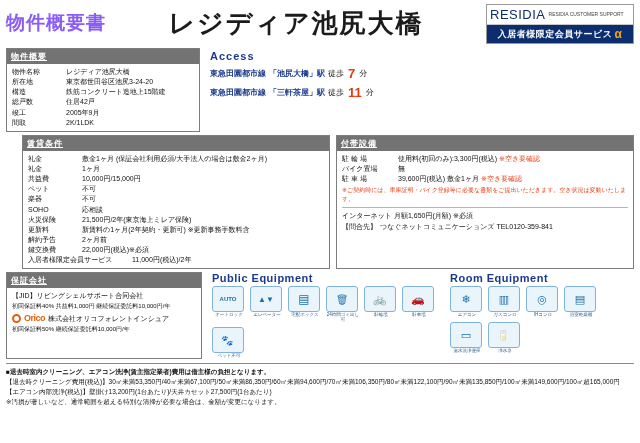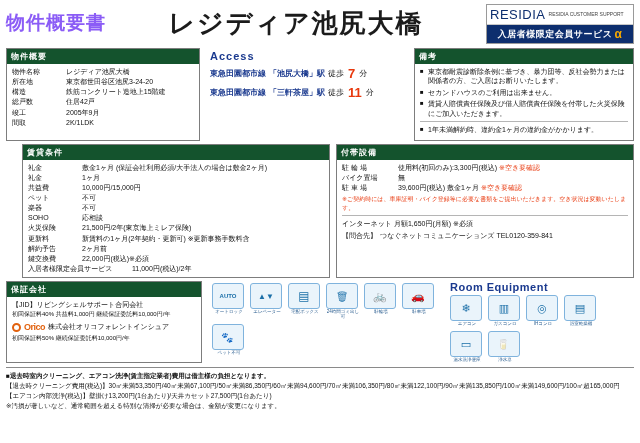--- a/index.html
+++ b/index.html
@@ -43,22 +43,22 @@
     display:flex;align-items:center;justify-content:center;gap:2px;
     background:#0d2e6e;color:#fff;font-size:9px;font-weight:bold;
     padding:2px 0;letter-spacing:0.5px;
   }
   .alpha{color:#f5a800;font-size:12px;font-weight:bold;}
 
   
   .row{display:flex;gap:6px;}
   .panel{border:1px solid #7d7d7d;box-sizing:border-box;background:#fff;}
   .panel-head{
-    background:#14532d;color:#fff;font-size:8px;font-weight:bold;
-    padding:2px 4px;letter-spacing:1px;
+    background:#737373;color:#fff;font-size:8px;font-weight:bold;
+    padding:2px 4px;letter-spacing:1px;text-decoration:underline;
   }
   .panel-body{padding:3px 5px;line-height:1.45;}
 
   .kv{display:flex;}
   .kv .k{width:54px;flex:none;}
   .kv .v{flex:1;}
 
   h3.section-title{
     margin:0;font-size:11px;font-weight:bold;letter-spacing:1px;
     color:#1b3a8f;
@@ -173,34 +173,20 @@
       </div>
       <div class="access-line">
         <span class="st">東急田園都市線</span>
         <span class="st">「三軒茶屋」駅</span>
         <span class="walk">徒歩</span>
         <span class="num">11</span>
         <span class="walk">分</span>
       </div>
     </div>
 
-    <div class="panel" style="flex:1;">
-      <div class="panel-head">備考</div>
-      <div class="panel-body">
-        <ul class="bl">
-          <li>東京都耐震診断除条例に基づき、暴力団等、反社会勢力または関係者の方、ご入居はお断りいたします。</li>
-          <li>セカンドハウスのご利用は出来ません。</li>
-          <li>賃貸人賠償責任保険及び借人賠償責任保険を付帯した火災保険にご加入いただきます。</li>
-        </ul>
-        <div class="divider"></div>
-        <ul class="bl">
-          <li>1年未満解約時、違約金1ヶ月の違約金がかかります。</li>
-        </ul>
-      </div>
-    </div>
   </div>
 
   <div class="spacer"></div>
 
   <div class="row">
 
     <div class="panel" style="width:308px;margin-left:16px;">
       <div class="panel-head">賃貸条件</div>
       <div class="panel-body">
         <div class="kv">
@@ -296,20 +282,21 @@
         <div class="orico-row">
           <span class="orico-dot"></span>
           <span class="orico">Orico</span>
           <span>株式会社オリコフォレントインシュア</span>
         </div>
         <div class="mini">初回保証料50%  継続保証委託料10,000円/年</div>
       </div>
     </div>
 
     <div style="width:232px;padding-left:4px;">
+      <div class="eq-title">Public Equipment</div>
       <div class="icon-grid">
         <div class="icon-cell">
           <div class="icon-box">
               <span style="font-size:6px;color:#1b6fa8;font-weight:bold">AUTO</span>
             </div>
           <div class="icon-cap">オートロック</div>
         </div>
         <div class="icon-cell">
           <div class="icon-box">
               <span style="font-size:8px;color:#1b6fa8">▲▼</span>

